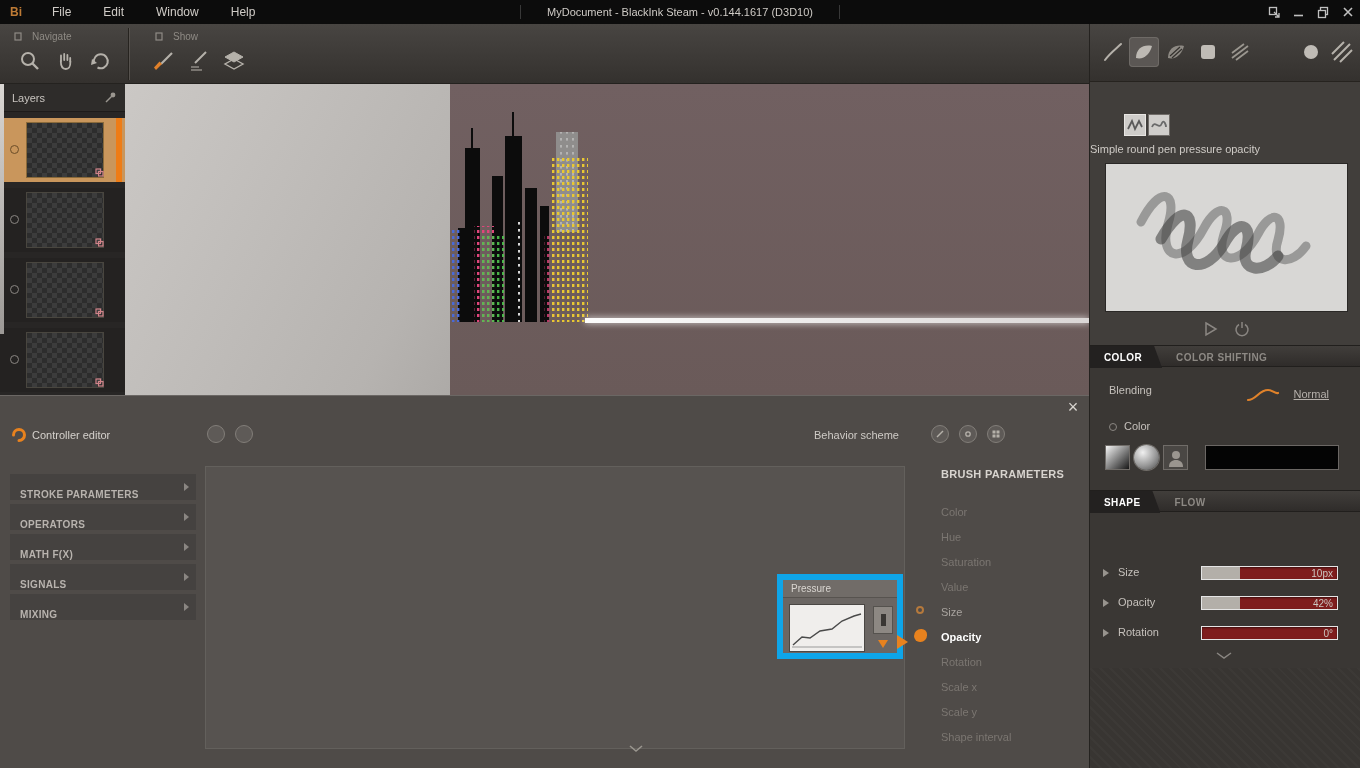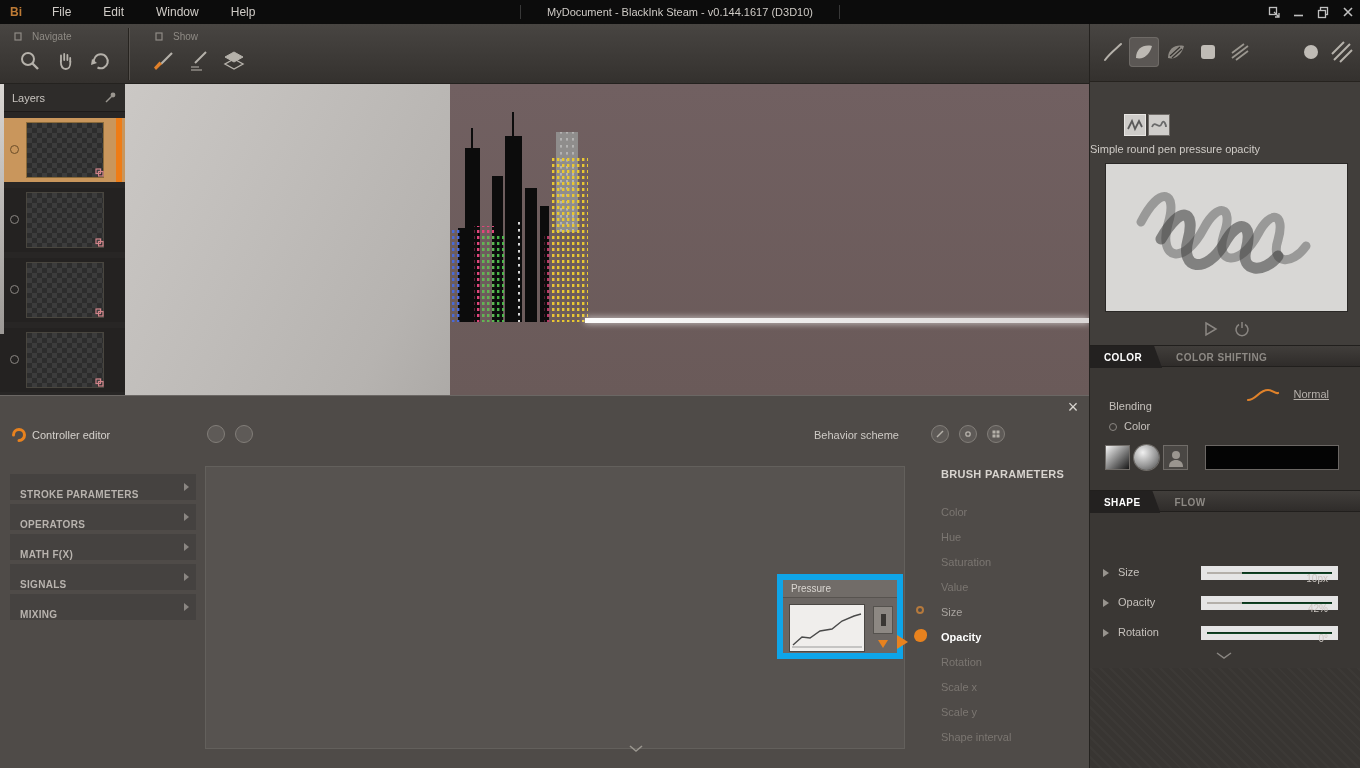--- a/index.html
+++ b/index.html
@@ -144,22 +144,22 @@
   .head-btn { background:#4a4744; display:flex; align-items:center; justify-content:center; }
   .color-swatch { position:absolute; left:115px; top:0; width:134px; height:25px; background:#040404;
     border:1px solid #6b6764; }
   .shape-type-row { position:absolute; left:0; top:504px; width:271px; height:20px; }
   .shape-type-circle { position:absolute; left:226px; top:0; width:18px; height:18px; border-radius:50%;
     background:radial-gradient(circle at 40% 32%, #f09a3e, #e07c16 70%); box-shadow:0 0 0 1px #8a5a20; }
   .prop-row { position:absolute; left:0; width:271px; height:20px; }
   .row-tri { position:absolute; left:13px; top:5px; width:0; height:0;
     border-left:6px solid #98948e; border-top:4px solid transparent; border-bottom:4px solid transparent; }
   .prop-row .prop-label { position:absolute; left:28px; top:2px; }
-  .slider { position:absolute; left:111px; top:2px; width:137px; height:14px; background:#14532d;
-    border:6px solid #e5e5e5; box-shadow:inset 0 1px 2px rgba(0,0,0,0.5); }
+  .slider { position:absolute; left:111px; top:2px; width:137px; height:14px; background:#7f1d1d;
+    border:1px solid #e5e5e5; box-shadow:inset 0 1px 2px rgba(0,0,0,0.5); }
   .slider-fill { position:absolute; left:0; top:0; bottom:0; background:#b3afa9; }
   .slider-value { position:absolute; right:4px; top:0; font-size:10px; color:#cbc6c1; line-height:13px; }
   .rp-chevron-down { position:absolute; left:125px; top:627px; }
   .rp-texture { position:absolute; left:0; top:644px; width:271px; height:100px; background:#383532;
     background-image:repeating-linear-gradient(45deg, rgba(255,255,255,0.02) 0 2px, transparent 2px 7px); }
 
   .chev svg, .icon svg { display:block; }
 </style>
 </head>
 <body>
@@ -550,21 +550,21 @@
       </span>
     </div>
   </div>
 
   <div class="tabstrip" style="top:321px;">
     <div class="tab active">COLOR</div>
     <div class="tab">COLOR SHIFTING</div>
   </div>
 
   <div class="blend-row">
-    <span class="prop-label" style="position:absolute; left:19px; top:16px;">Blending</span>
+    <span class="prop-label" style="position:absolute; left:19px; top:0;">Blending</span>
     <span class="blend-curve icon">
       <svg width="34" height="16" viewBox="0 0 34 16">
           <path d="M2,13 C10,13 13,3 22,3 C27,3 29,7 32,6" fill="none" stroke="#e0822a" stroke-width="2.2" stroke-linecap="round"></path>
         </svg>
     </span>
     <span class="blend-value">Normal</span>
   </div>
 
   <div class="color-label-row">
     <span class="radio-dot"></span>

